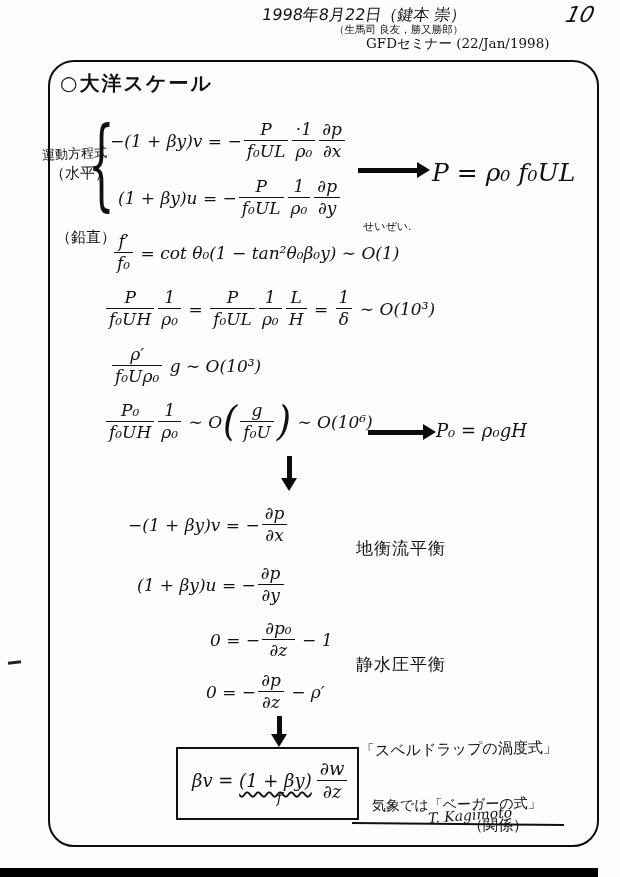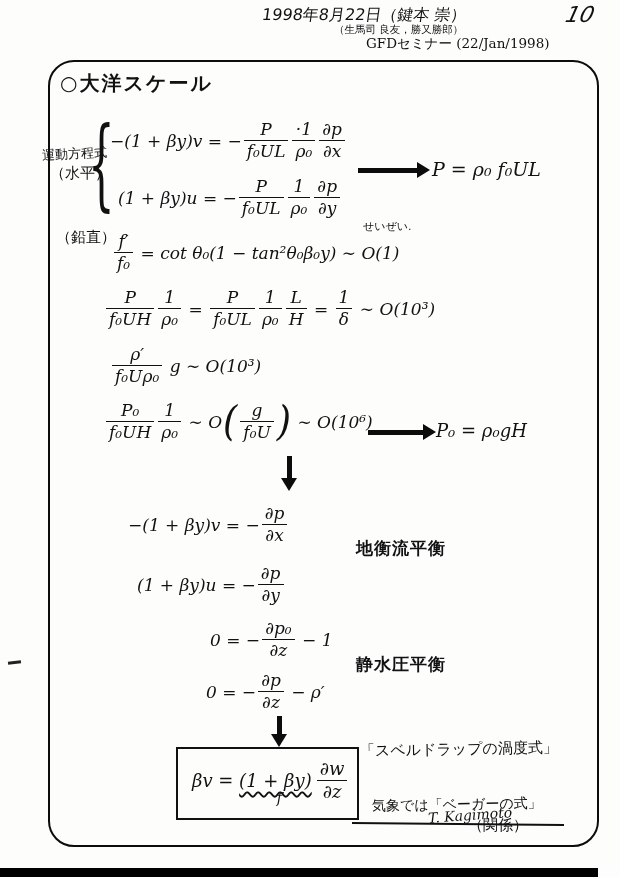--- a/index.html
+++ b/index.html
@@ -31,21 +31,21 @@
   
   .arrow-right{position:absolute;height:5px;background:#0c0c0c;}
   .arrow-right::after{content:"";position:absolute;right:-12px;top:-6px;
       border-left:13px solid #0c0c0c;border-top:8px solid transparent;
       border-bottom:8px solid transparent;}
   .arrow-down{position:absolute;width:5px;background:#0c0c0c;}
   .arrow-down::after{content:"";position:absolute;left:-6px;bottom:-12px;
       border-top:13px solid #0c0c0c;border-left:8px solid transparent;
       border-right:8px solid transparent;}
   .balance-label{font-family:"DejaVu Sans","Liberation Sans",sans-serif;
-      font-weight:bold;font-size:17px;letter-spacing:1px;}
+      font-weight:normal;font-size:17px;letter-spacing:1px;}
   .result-box{position:absolute;left:176px;top:747px;border:2.2px solid #111;
       padding:10px 8px 16px 14px;}
   .result-box .eq{position:static;display:flex;font-size:18px;}
   .bottom-bar{position:absolute;left:0;top:868px;width:598px;height:9px;background:#000;}
   .underline-note{position:absolute;left:352px;top:823px;width:212px;height:2px;
       background:#111;transform:rotate(0.6deg);}
   .scan-dash{position:absolute;left:8px;top:661px;width:13px;height:3px;
       background:#222;transform:rotate(-6deg);}
   .sig{font-style:italic;transform:rotate(-4deg);}
 </style>
@@ -66,21 +66,21 @@
   <div class="abs hand" style="left:42px;top:145px;font-size:13px;transform:rotate(-3deg);">運動方程式</div>
   <div class="abs hand" style="left:50px;top:164px;font-size:15px;">（水平）</div>
   <div class="abs hand" style="left:56px;top:228px;font-size:15px;">（鉛直）</div>
 
   <div class="brace">{</div>
 
   <div class="eq" style="left:110px;top:120px;"><span class="tok">−(1 + βy)v = −</span><span class="frac"><span class="num">P</span><span class="den">f₀UL</span></span><span class="frac"><span class="num">·1</span><span class="den">ρ₀</span></span><span class="frac"><span class="num">∂p</span><span class="den">∂x</span></span></div>
   <div class="eq" style="left:118px;top:177px;"><span class="tok">(1 + βy)u = −</span><span class="frac"><span class="num">P</span><span class="den">f₀UL</span></span><span class="frac"><span class="num">1</span><span class="den">ρ₀</span></span><span class="frac"><span class="num">∂p</span><span class="den">∂y</span></span></div>
 
   <div class="arrow-right" style="left:358px;top:168px;width:60px;"></div>
-  <div class="eq" style="left:432px;top:158px;font-size:19px;">P = ρ₀ f₀UL</div>
+  <div class="eq" style="left:432px;top:158px;font-size:25px;">P = ρ₀ f₀UL</div>
 
   <div class="eq" style="left:112px;top:232px;">
     <span class="seizei hand">せいぜい.</span>
   <span class="frac"><span class="num">f′</span><span class="den">f₀</span></span><span class="tok"> = cot θ₀(1 − tan²θ₀β₀y) ∼ O(1)</span></div>
 
   <div class="eq" style="left:104px;top:288px;"><span class="frac"><span class="num">P</span><span class="den">f₀UH</span></span><span class="frac"><span class="num">1</span><span class="den">ρ₀</span></span><span class="tok"> = </span><span class="frac"><span class="num">P</span><span class="den">f₀UL</span></span><span class="frac"><span class="num">1</span><span class="den">ρ₀</span></span><span class="frac"><span class="num">L</span><span class="den">H</span></span><span class="tok"> = </span><span class="frac"><span class="num">1</span><span class="den">δ</span></span><span class="tok"> ∼ O(10³)</span></div>
 
   <div class="eq" style="left:110px;top:345px;"><span class="frac"><span class="num">ρ′</span><span class="den">f₀Uρ₀</span></span><span class="tok"> g ∼ O(10³)</span></div>
 
   <div class="eq" style="left:104px;top:401px;"><span class="frac"><span class="num">P₀</span><span class="den">f₀UH</span></span><span class="frac"><span class="num">1</span><span class="den">ρ₀</span></span><span class="tok"> ∼ O</span><span class="bigp">(</span><span class="frac"><span class="num">g</span><span class="den">f₀U</span></span><span class="bigp">)</span><span class="tok"> ∼ O(10⁶)</span></div>

